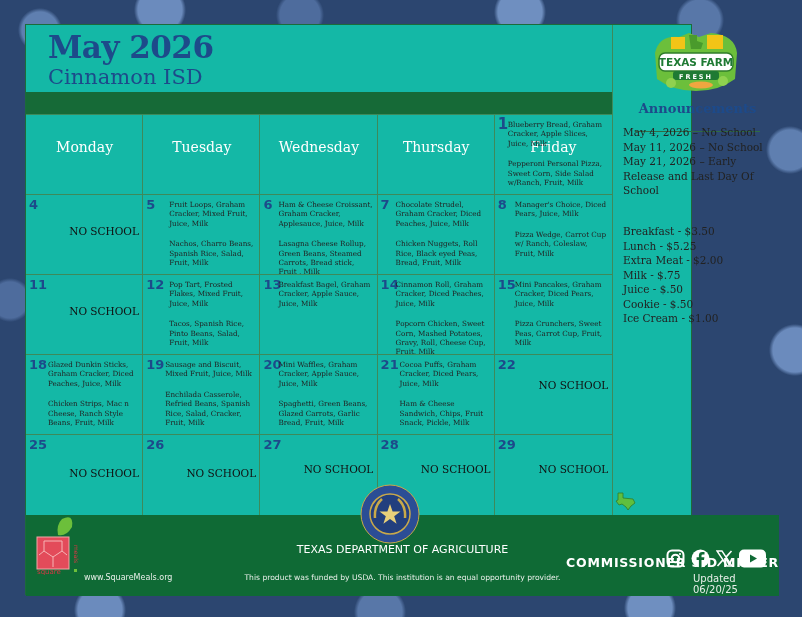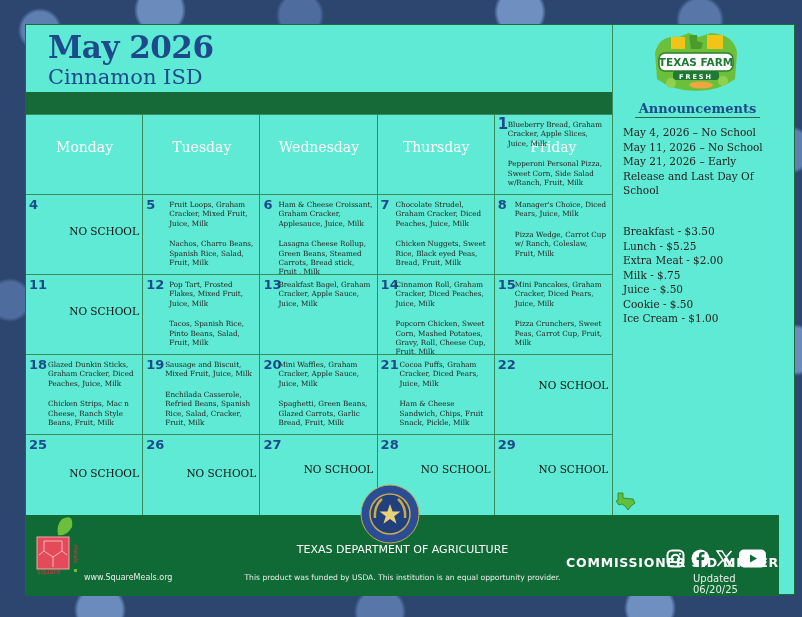--- a/index.html
+++ b/index.html
@@ -15,22 +15,22 @@
         radial-gradient(circle at 700px 20px, #5877a8 0 20px, transparent 24px),
         radial-gradient(circle at 790px 150px, #5f7fb0 0 20px, transparent 24px),
         radial-gradient(circle at 795px 350px, #6b8bbd 0 22px, transparent 26px),
         radial-gradient(circle at 10px 300px, #4e6c9d 0 18px, transparent 22px),
         radial-gradient(circle at 100px 610px, #6b8bbd 0 22px, transparent 26px),
         radial-gradient(circle at 380px 612px, #5877a8 0 22px, transparent 26px),
         radial-gradient(circle at 650px 608px, #6f8fc0 0 22px, transparent 26px),
         #2c4670;
     }
     .page {
-      position: absolute; left: 25px; top: 24px; width: 770px; height: 571px;
-      background: #5eead4; border: 1px solid #1c6b3a;
+      position: absolute; left: 25px; top: 24px; width: 667px; height: 571px;
+      background: #14b8a6; border: 1px solid #1c6b3a;
     }
     .left { position: absolute; left: 0; top: 0; width: 586px; height: 490px; }
     .title { position: absolute; left: 22px; top: 4px; color: #1d4a8a; }
     .title .month { font-family: "DejaVu Serif", serif; font-weight: bold; font-size: 31px; line-height: 36px; letter-spacing: -0.5px; }
     .title .district { font-family: "DejaVu Serif", serif; font-size: 21px; line-height: 24px; }
     .daysbar {
       position: absolute; left: 0; top: 67px; width: 586px; height: 22px;
       background: #166a37; display: flex;
     }
     .daysbar .dh {
@@ -69,21 +69,21 @@
     .right {
       position: absolute; left: 586px; top: 0; width: 167px; height: 490px;
       border-left: 1.5px solid #3d8a5a;
     }
     .logo-tff {
       position: absolute; left: 36px; top: 6px; width: 94px; height: 62px;
     }
     .ann-title {
       position: absolute; left: 22px; top: 76px; width: 125px; text-align: center;
       color: #1d4a8a; font-weight: bold; font-size: 13px; font-family: "DejaVu Serif", serif;
-      border-bottom: 1px solid #2f6b45; padding-bottom: 1px;
+      border-bottom: 1px solid #2f6b45; padding-bottom: 15px;
     }
     .ann-list { position: absolute; left: 10px; top: 100px; width: 150px; font-size: 10.5px; line-height: 14.5px; color: #222; }
     .price-list { position: absolute; left: 10px; top: 199px; width: 150px; font-size: 10.5px; line-height: 14.5px; color: #222; }
     .texas-icon { position: absolute; left: 2px; top: 466px; width: 22px; height: 20px; }
 
     .footer {
       position: absolute; left: 0; top: 490px; width: 753px; height: 81px; background: #0f6a35;
     }
     .sqm-logo { position: absolute; left: 10px; top: -4px; width: 44px; height: 64px; }
     .sqm-url { position: absolute; left: 58px; top: 58px; color: #e8efe9; font-family: "DejaVu Sans", sans-serif; font-size: 8px; }
@@ -142,21 +142,21 @@
         <span class="daynum">6</span>
         <div class="menu tight">
           <p>Ham &amp; Cheese Croissant, Graham Cracker, Applesauce, Juice, Milk</p>
           <p>Lasagna Cheese Rollup, Green Beans, Steamed Carrots, Bread stick, Fruit , Milk</p>
         </div>
       </div>
       <div class="cell">
         <span class="daynum">7</span>
         <div class="menu tight">
           <p>Chocolate Strudel, Graham Cracker, Diced Peaches, Juice, Milk</p>
-          <p>Chicken  Nuggets, Sweet Rice, Black eyed Peas, Bread, Fruit, Milk</p>
+          <p>Chicken  Nuggets, Roll Rice, Black eyed Peas, Bread, Fruit, Milk</p>
         </div>
       </div>
       <div class="cell">
         <span class="daynum">8</span>
         <div class="menu tight" style="left:20px">
           <p>Manager's Choice, Diced Pears, Juice, Milk</p>
           <p>Pizza Wedge, Carrot Cup w/ Ranch, Coleslaw, Fruit, Milk</p>
         </div>
       </div>
 

